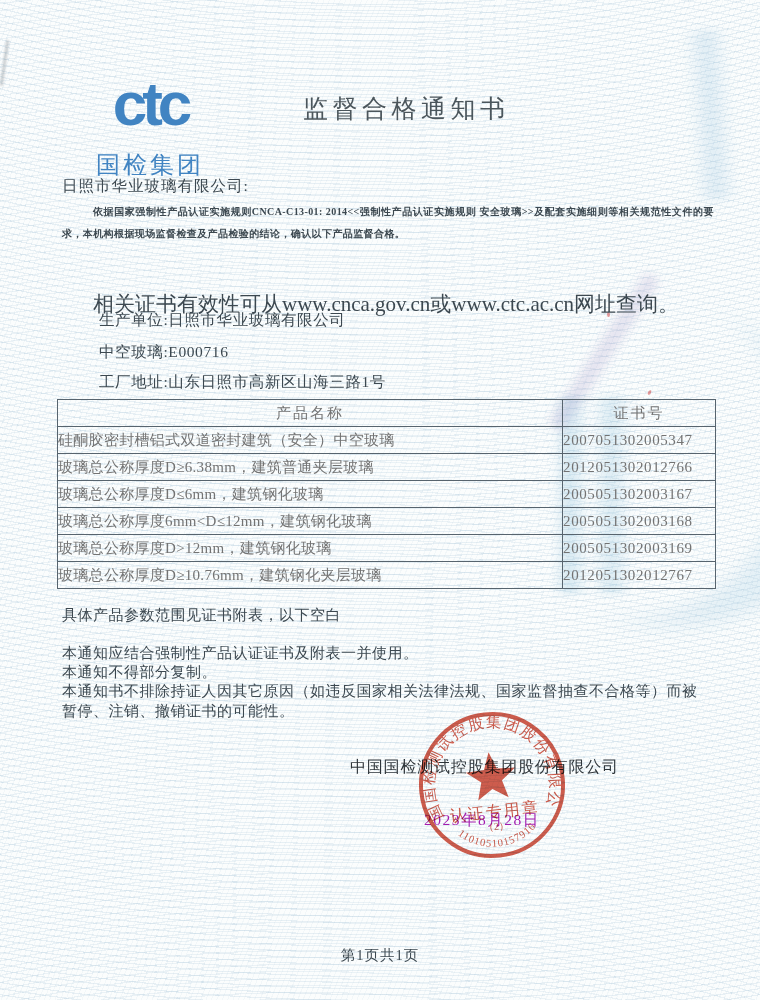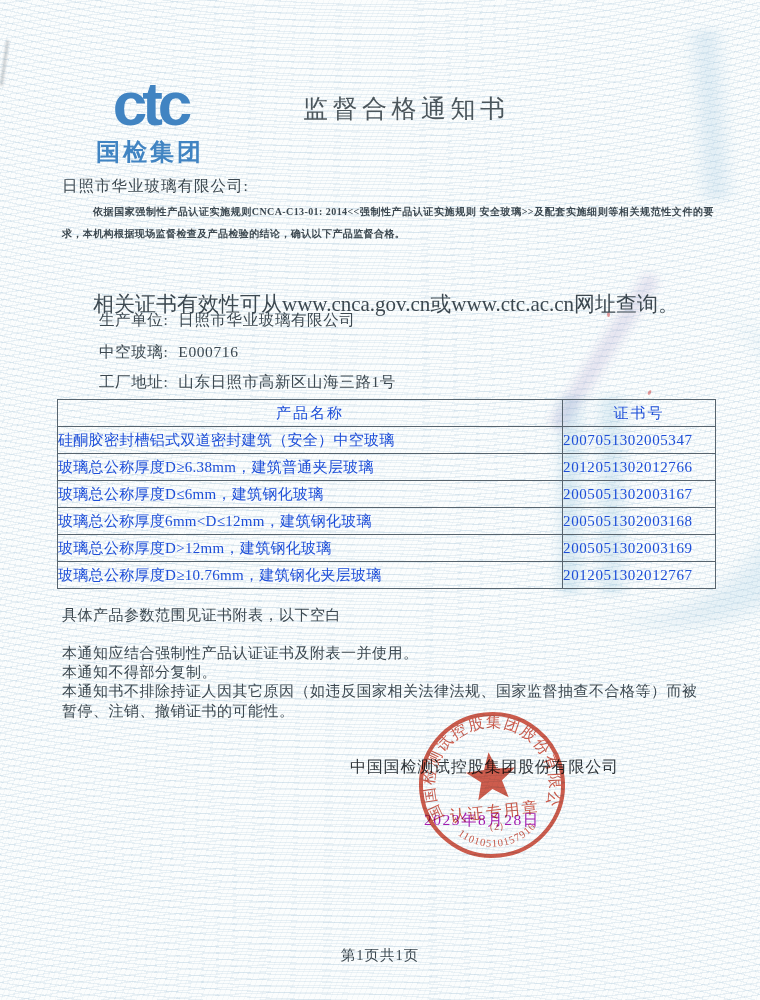--- a/index.html
+++ b/index.html
@@ -30,36 +30,36 @@
   .speck.s2{left:648px;top:390px;transform:rotate(30deg);}
   .scratch{position:absolute;left:3px;top:40px;width:3px;height:46px;background:rgba(90,100,110,0.30);
     transform:rotate(8deg);filter:blur(1px);z-index:1;}
 
   .abs{position:absolute;z-index:2;}
 
   
   .logo{left:96px;top:76px;color:#4184c2;text-align:center;}
   .logo .brand{font-family:"Liberation Sans","DejaVu Sans",sans-serif;font-weight:bold;
     font-size:62px;line-height:56px;letter-spacing:-5px;}
-  .logo .brand-cn{font-family:"Liberation Sans","DejaVu Sans",sans-serif;font-weight:bold;
-    font-size:24px;letter-spacing:3px;margin-top:4px;}
+  .logo .brand-cn{font-family:"Liberation Sans","DejaVu Sans",sans-serif;font-weight:normal;
+    font-size:24px;letter-spacing:3px;margin-top:17px;}
   .doc-title{left:303px;top:92px;font-size:25px;letter-spacing:4.5px;color:#4b565c;}
 
   
   .recipient{left:62px;top:176px;font-size:15.5px;letter-spacing:1px;}
   .para-basis{left:62px;top:201px;width:652px;font-size:10px;line-height:21.5px;
     letter-spacing:0.4px;text-indent:31px;text-align:justify;font-weight:bold;}
   .para-verify{left:62px;top:290px;width:652px;font-size:21px;text-indent:31px;}
   .fact{left:99px;font-size:15.5px;letter-spacing:0.6px;}
-  .fact .lbl{margin-right:10px;}
+  .fact .lbl{}
   .fact.producer{top:310px;} .fact.code{top:342px;} .fact.address{top:372px;}
 
   
   table.products{left:57px;top:399px;width:659px;border-collapse:collapse;z-index:2;position:absolute;
-    font-size:15px;color:#1d4ed8;}
+    font-size:15px;color:#737373;}
   table.products th,table.products td{border:1.4px solid #57646e;height:26px;padding:0;}
   table.products th{font-weight:normal;text-align:center;letter-spacing:2px;}
   td.prod{width:505px;text-align:left;padding-left:10px;letter-spacing:0.3px;}
   td.cert,th.cert-h{width:152px;}
   td.cert{text-align:left;padding-left:14px;letter-spacing:0.6px;}
 
   
   .note{font-size:15px;letter-spacing:0.5px;line-height:19.5px;}
   .note.blank{left:62px;top:606px;}
   .note.n1{left:62px;top:644px;}

